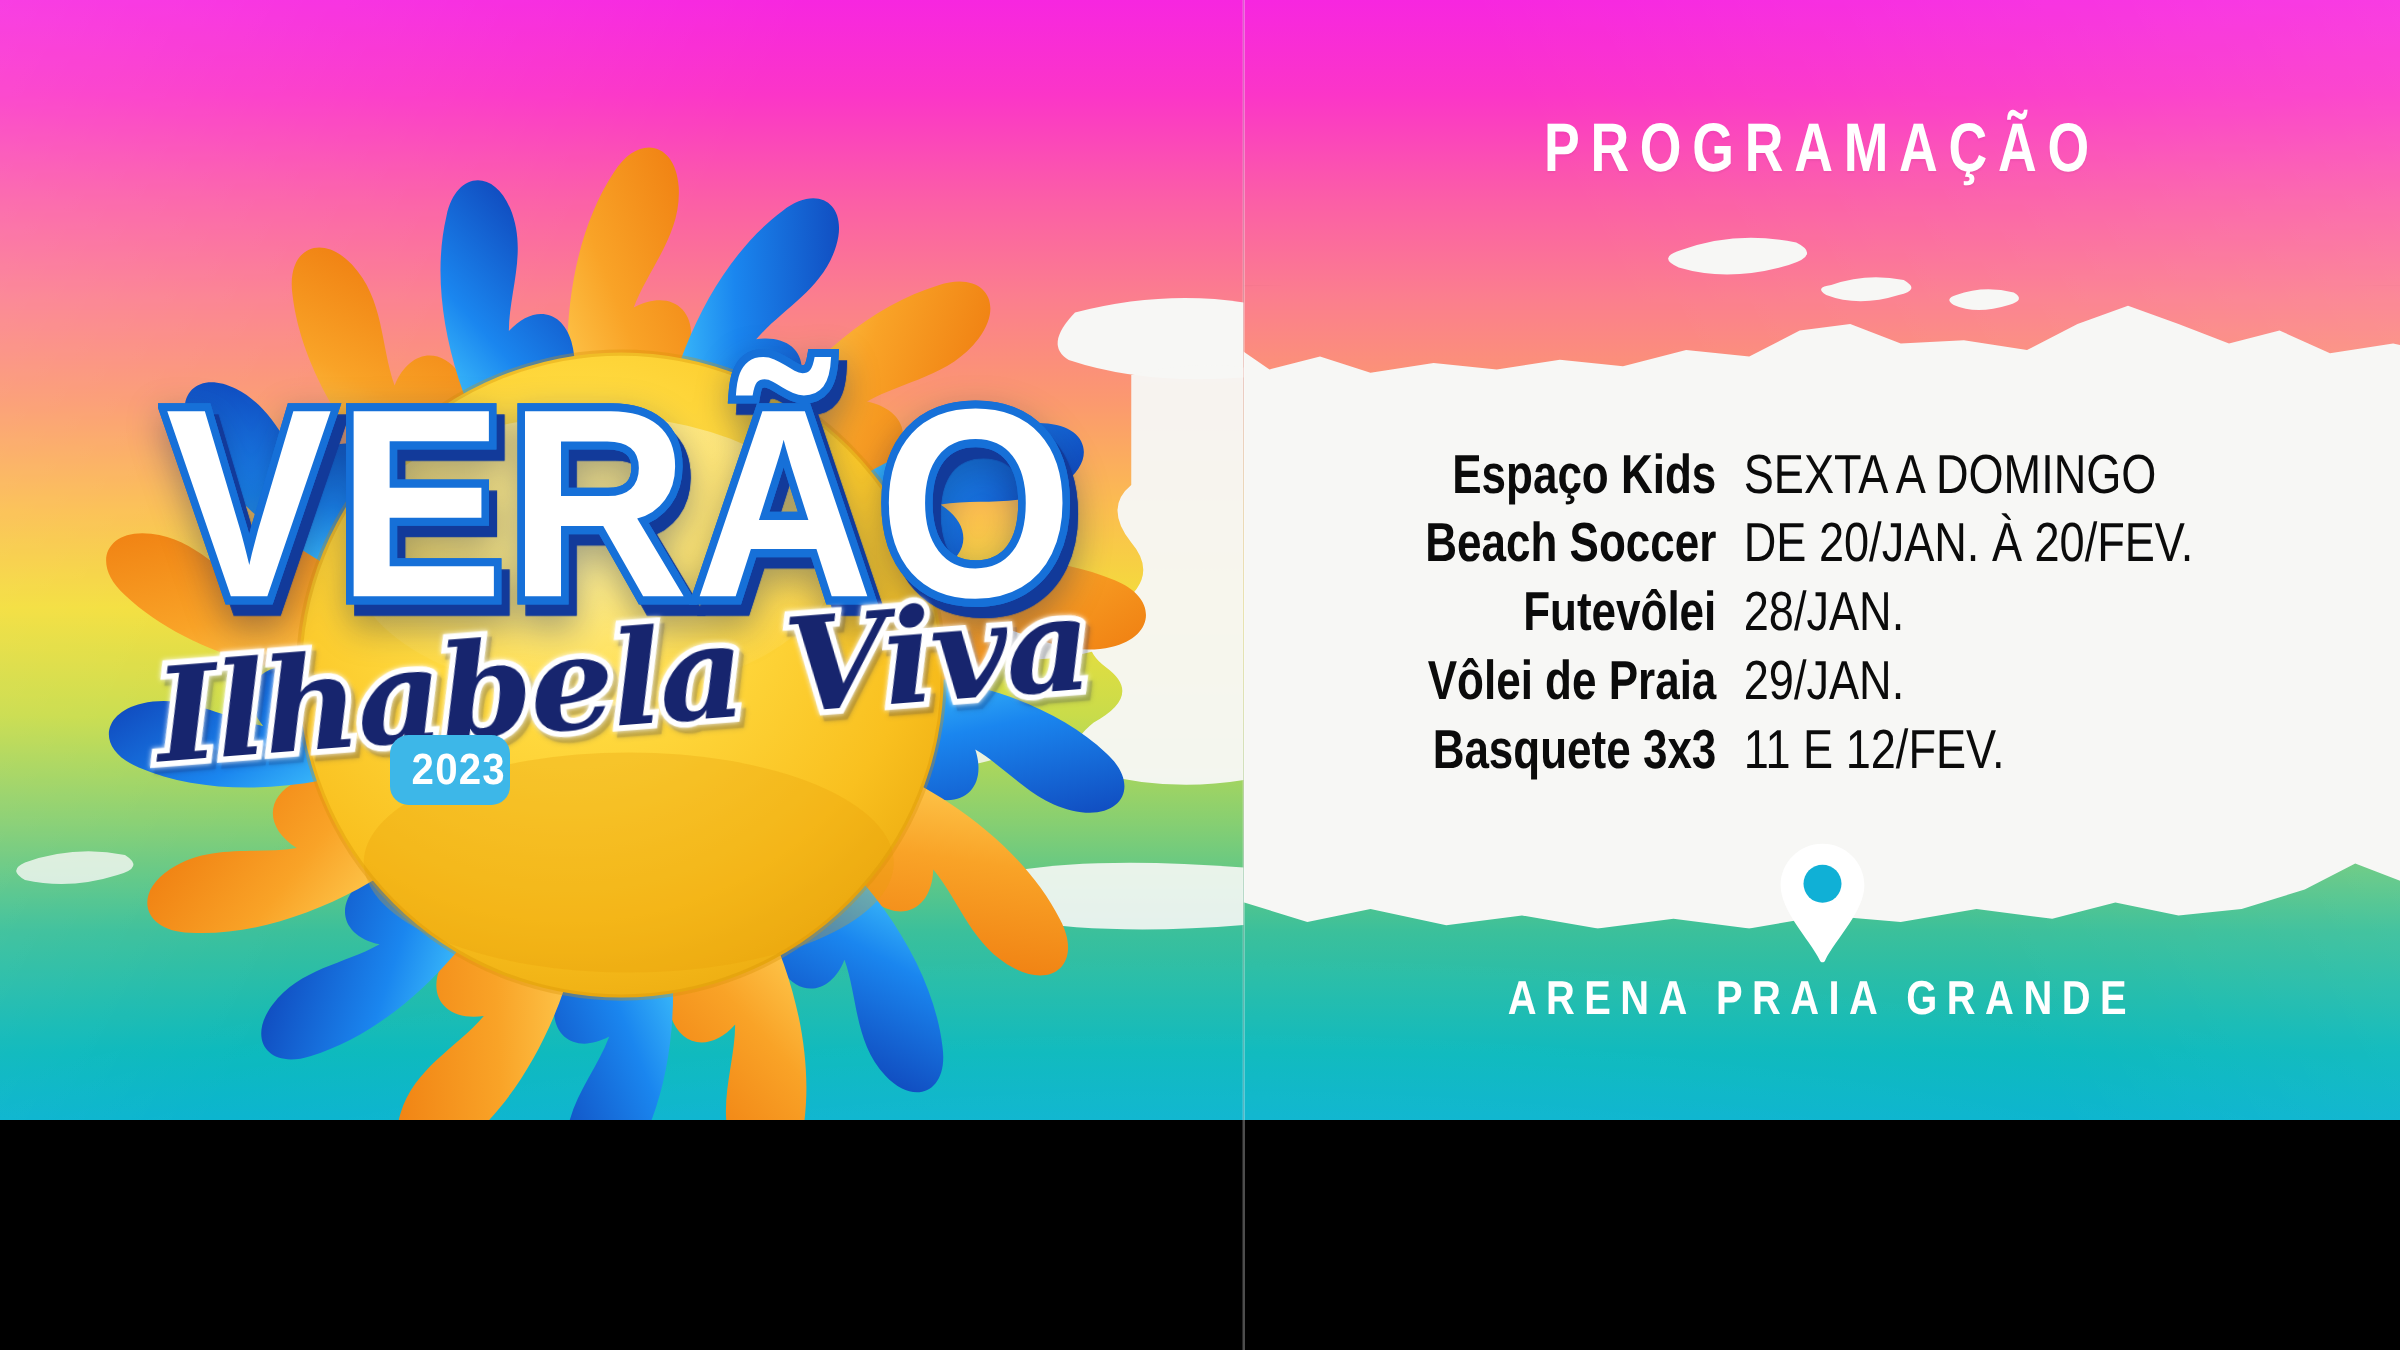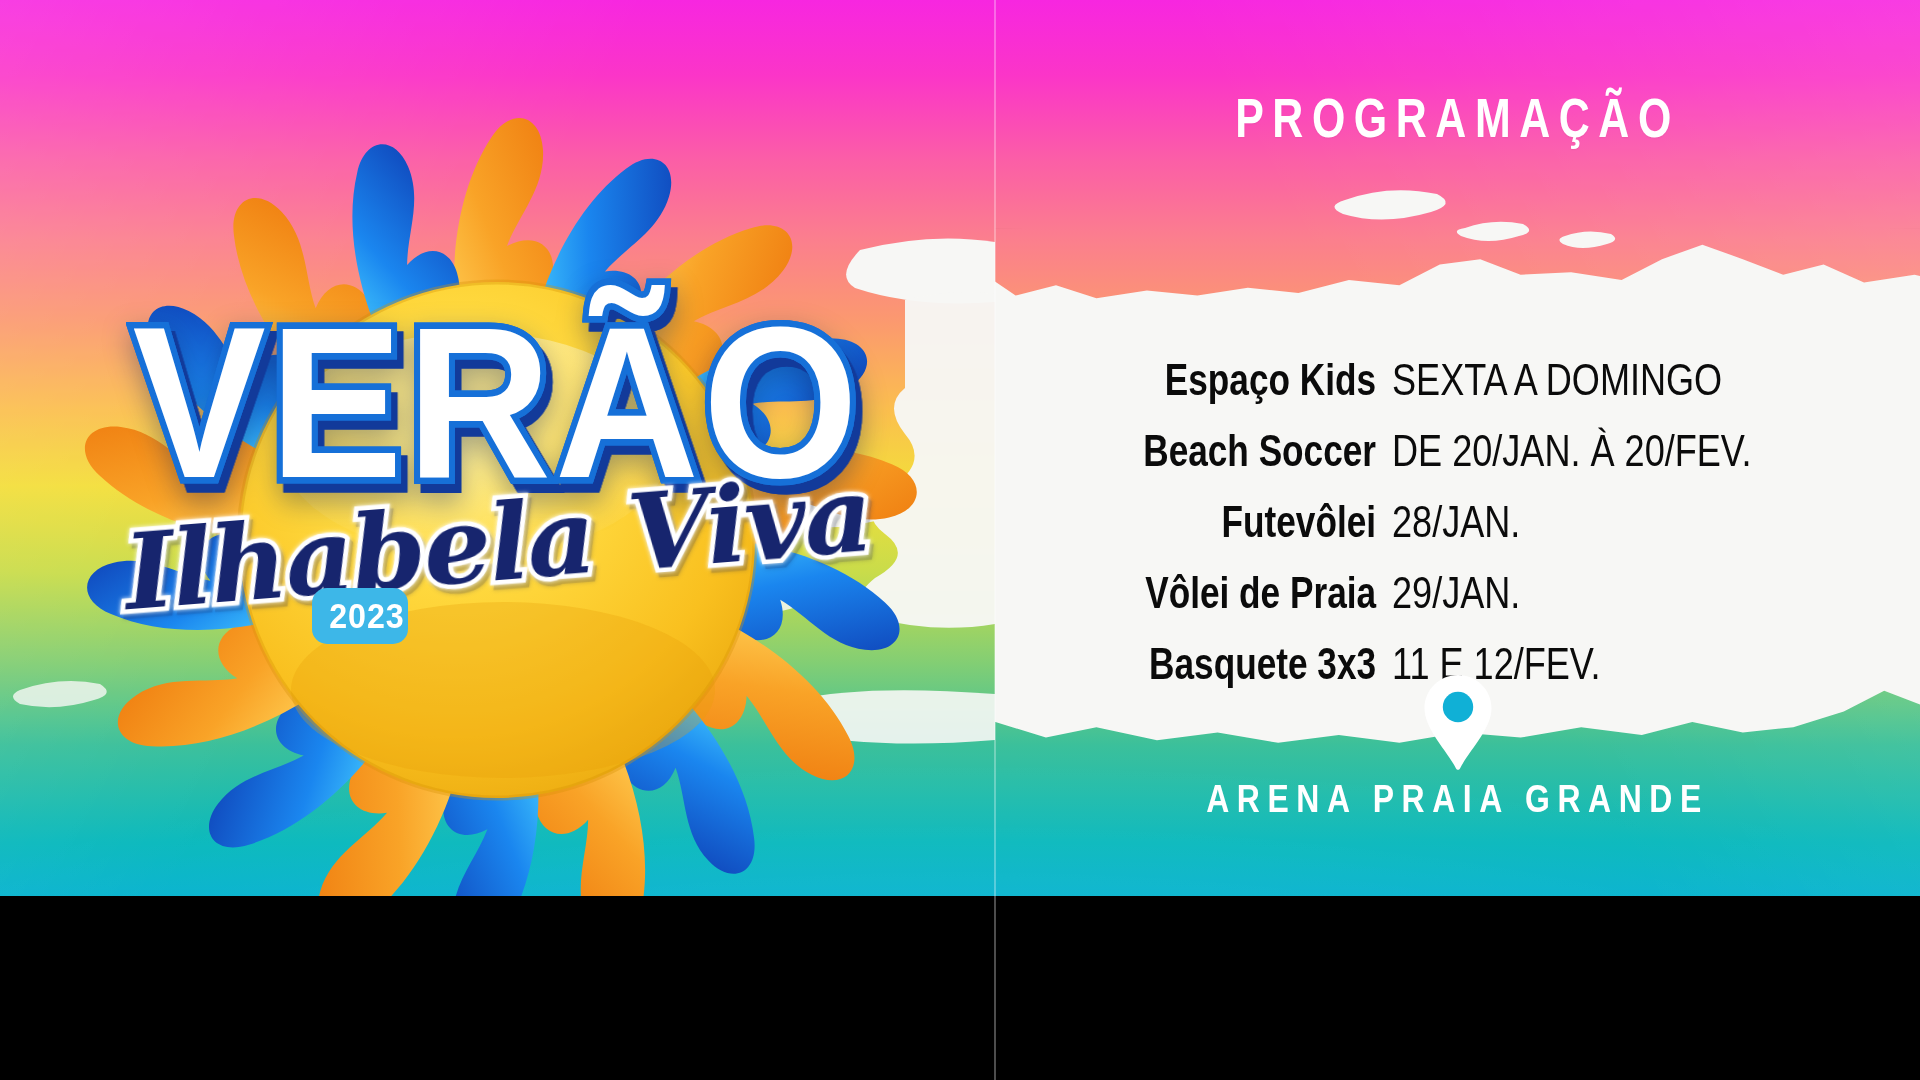--- a/index.html
+++ b/index.html
@@ -83,21 +83,20 @@
     text-shadow:0 1px 2px rgba(0,0,0,.05);
   }
 
   #schedule{
     position:absolute; left:0; top:352px; width:925px;
     display:flex; justify-content:center;
   }
   .sched-grid{
     display:grid; grid-template-columns:auto auto; column-gap:22px; row-gap:0;
     align-items:baseline;
-    gap:16px;
   }
   .sched-label, .sched-value{
     font-size:44px; line-height:55px; color:#0b0b0b; white-space:nowrap;
   }
   .sched-label{ text-align:right; font-weight:700; transform:scaleX(.80);
                 transform-origin:100% 50%; }
   .sched-value{ text-align:left;  font-weight:400; transform:scaleX(.82);
                 transform-origin:0% 50%; }
 
   

